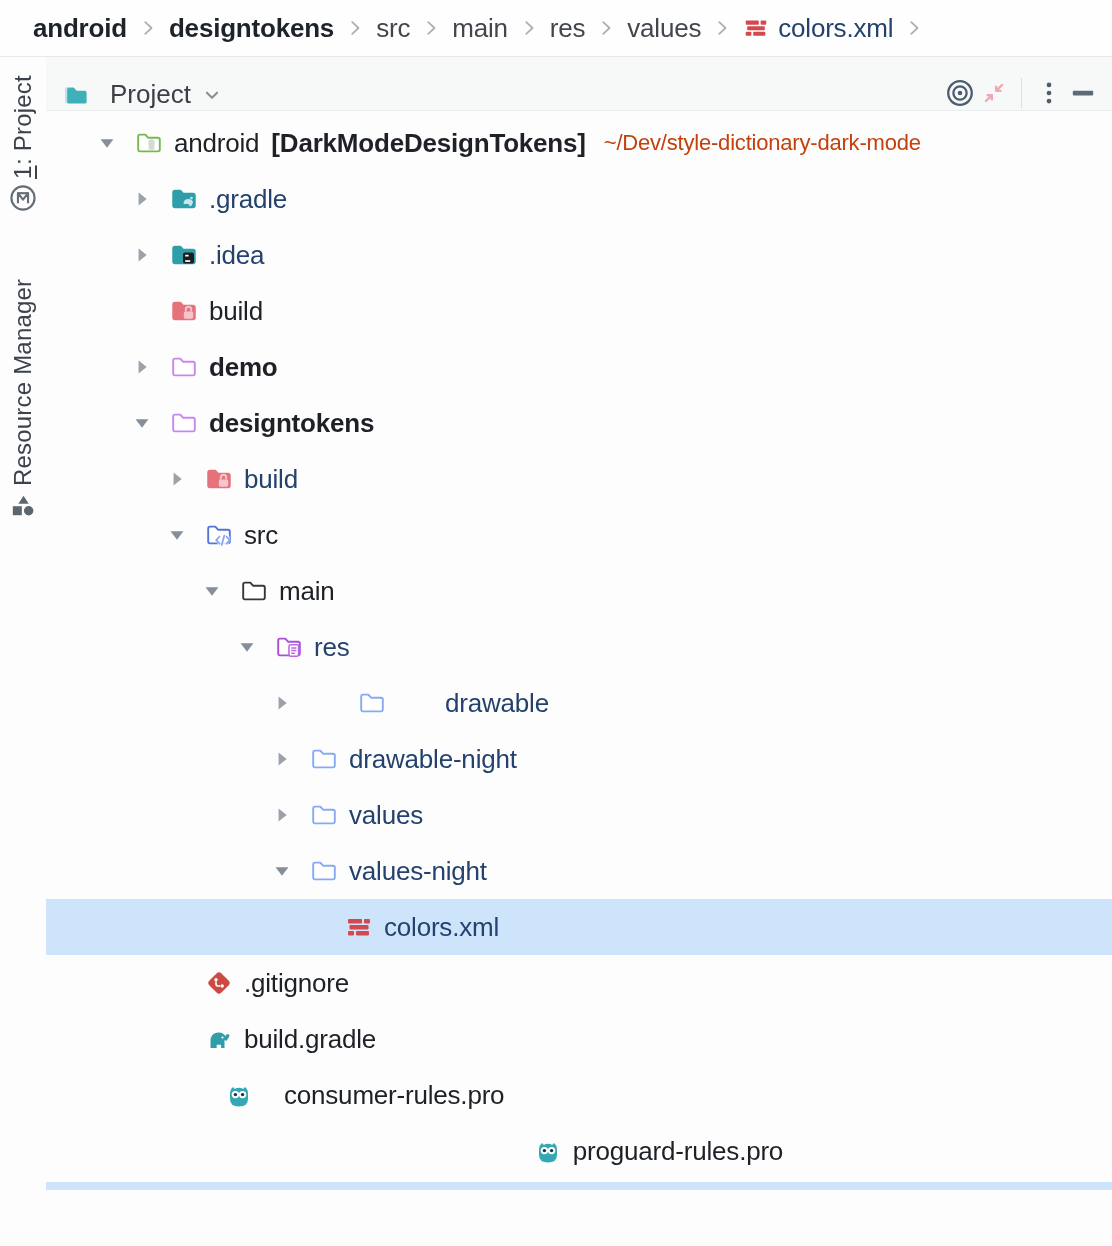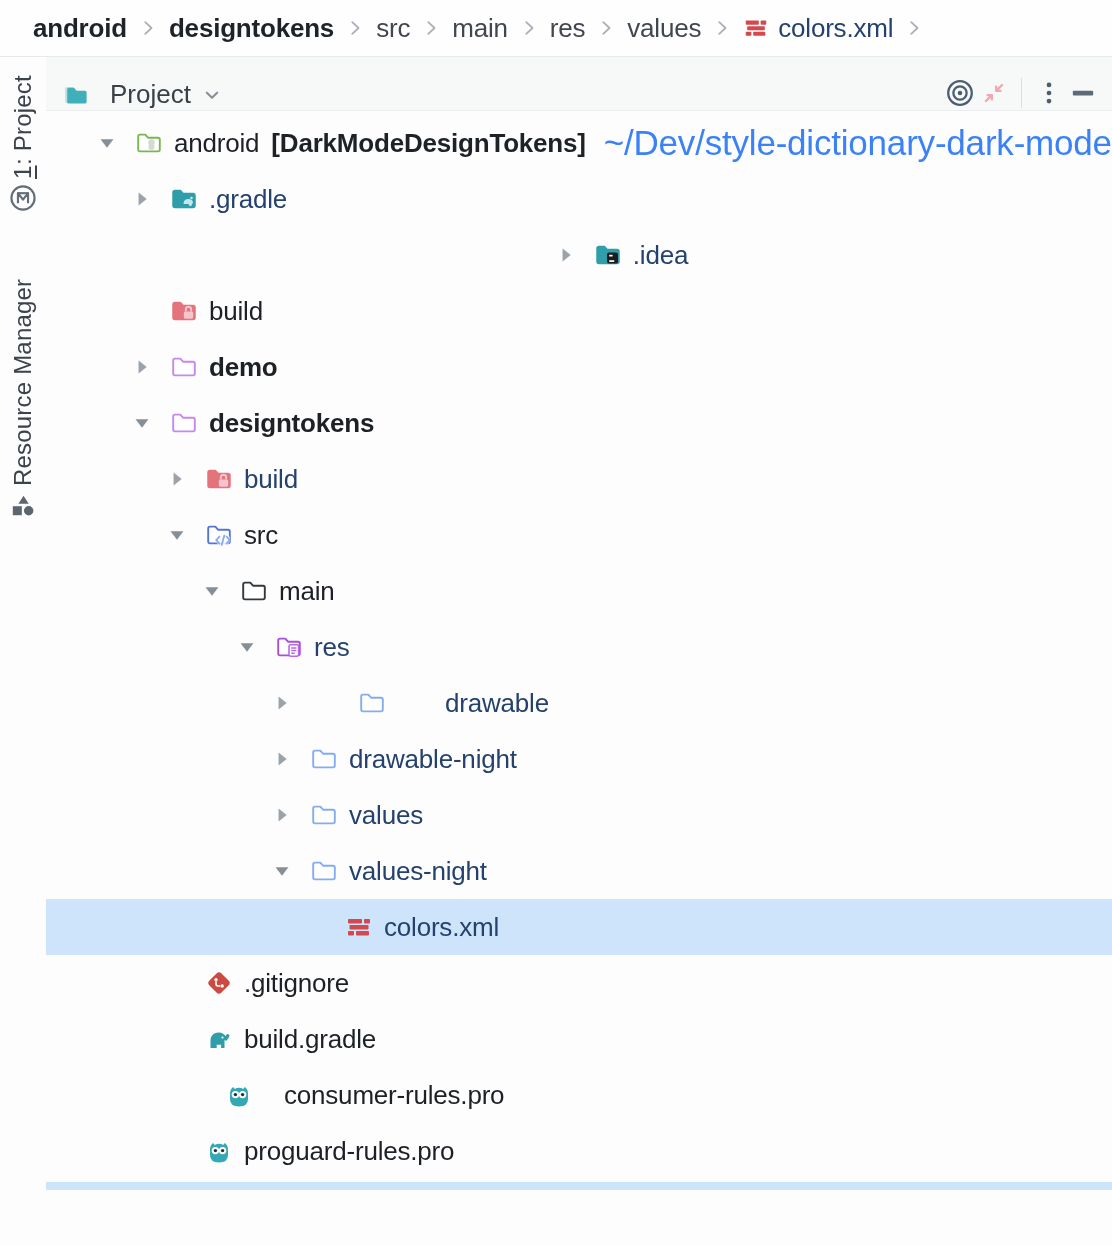--- a/index.html
+++ b/index.html
@@ -45,21 +45,21 @@
     cursor:pointer; }
   .tree-row.sel{ background:#cde4fb; }
   .arrow-box{ width:26px; height:26px; flex:0 0 26px; margin-right:14px;
     display:flex; align-items:center; justify-content:center; }
   .node-icon{ width:30px; height:30px; flex:0 0 30px; margin-right:10px;
     display:flex; align-items:center; justify-content:center; }
   .node-label{ font-size:26px; color:#1d2126; letter-spacing:-0.2px; }
   .node-label.navy{ color:#24426d; }
   .node-label.bold{ font-weight:700; }
   .node-module{ font-size:26px; font-weight:700; color:#1e2227; margin-left:12px; letter-spacing:-0.2px;}
-  .node-path{ font-size:35px; color:#3b82f6; margin-left:18px; letter-spacing:-0.2px;}
+  .node-path{ font-size:22px; color:#c2410c; margin-left:18px; letter-spacing:-0.2px;}
   .partial-sel{ height:8px; background:#cde4fb; margin-top:3px; }
 
   svg{ display:block; }
 </style>
 </head>
 <body>
 
 <div class="breadcrumb-bar" id="breadcrumb-bar">
     <span class="bc-item bold"><span>android</span></span>
     <span class="bc-sep">
@@ -222,21 +222,21 @@
           </span>
           <span class="node-icon">
             <svg width="28" height="28" viewBox="0 0 28 28">
               <path d="M3.2 7.4 Q3.2 5.6 5 5.6 H10.3 L13 8.7 H23 Q24.8 8.7 24.8 10.5 V20.6 Q24.8 22.4 23 22.4 H5 Q3.2 22.4 3.2 20.6 Z" fill="#2f9ea8" stroke="#2f9ea8" stroke-width="1.9" stroke-linejoin="round"></path>
               <path d="M13.5 19 q0-5 5-5 q4 0 4.5 3.5 l-1.5 3 q-.5 1-1.5.5 l-1.2-.8 V19 z" fill="#c6e6ee"></path>
               <circle cx="21.5" cy="13" r="1.3" fill="#c6e6ee"></circle>
             </svg>
           </span>
           <span class="node-label navy">.gradle</span>
         </div>
-        <div class="tree-row" style="padding-left: 83px; justify-content: center;">
+        <div class="tree-row" style="padding-left: 83px;">
           <span class="arrow-box">
             <svg width="24" height="24" viewBox="0 0 28 28">
               <path d="M10 6.5 l9.5 7.5 -9.5 7.5 z" fill="#9ba2aa"></path>
             </svg>
           </span>
           <span class="node-icon">
             <svg width="28" height="28" viewBox="0 0 28 28">
               <path d="M3.2 7.4 Q3.2 5.6 5 5.6 H10.3 L13 8.7 H23 Q24.8 8.7 24.8 10.5 V20.6 Q24.8 22.4 23 22.4 H5 Q3.2 22.4 3.2 20.6 Z" fill="#2f9ea8" stroke="#2f9ea8" stroke-width="1.9" stroke-linejoin="round"></path>
               <rect x="13" y="11.5" width="11" height="11" rx="2" fill="#1c1c1e"></rect>
               <rect x="15.2" y="13.8" width="3.4" height="1.7" fill="#ffffff"></rect>
@@ -435,21 +435,21 @@
             <svg width="28" height="28" viewBox="0 0 28 28">
               <path d="M5 12.5 q0-4.5 3.2-6.6 l1.6 2.2 q1.9-1.4 4.2-1.4 t4.2 1.4 l1.6-2.2 q3.2 2.1 3.2 6.6 v5.5 q0 7.5-9 7.5 t-9-7.5 z" fill="#35a8b5"></path>
               <circle cx="10.4" cy="13.6" r="3.7" fill="#ffffff"></circle>
               <circle cx="17.6" cy="13.6" r="3.7" fill="#ffffff"></circle>
               <circle cx="10.4" cy="13.6" r="1.7" fill="#16343c"></circle>
               <circle cx="17.6" cy="13.6" r="1.7" fill="#16343c"></circle>
             </svg>
           </span>
           <span class="node-label">consumer-rules.pro</span>
         </div>
-        <div class="tree-row" style="padding-left: 118px;">
+        <div class="tree-row" style="padding-left: 118px; justify-content: center;">
           <span class="arrow-box"></span>
           <span class="node-icon">
             <svg width="28" height="28" viewBox="0 0 28 28">
               <path d="M5 12.5 q0-4.5 3.2-6.6 l1.6 2.2 q1.9-1.4 4.2-1.4 t4.2 1.4 l1.6-2.2 q3.2 2.1 3.2 6.6 v5.5 q0 7.5-9 7.5 t-9-7.5 z" fill="#35a8b5"></path>
               <circle cx="10.4" cy="13.6" r="3.7" fill="#ffffff"></circle>
               <circle cx="17.6" cy="13.6" r="3.7" fill="#ffffff"></circle>
               <circle cx="10.4" cy="13.6" r="1.7" fill="#16343c"></circle>
               <circle cx="17.6" cy="13.6" r="1.7" fill="#16343c"></circle>
             </svg>
           </span>

